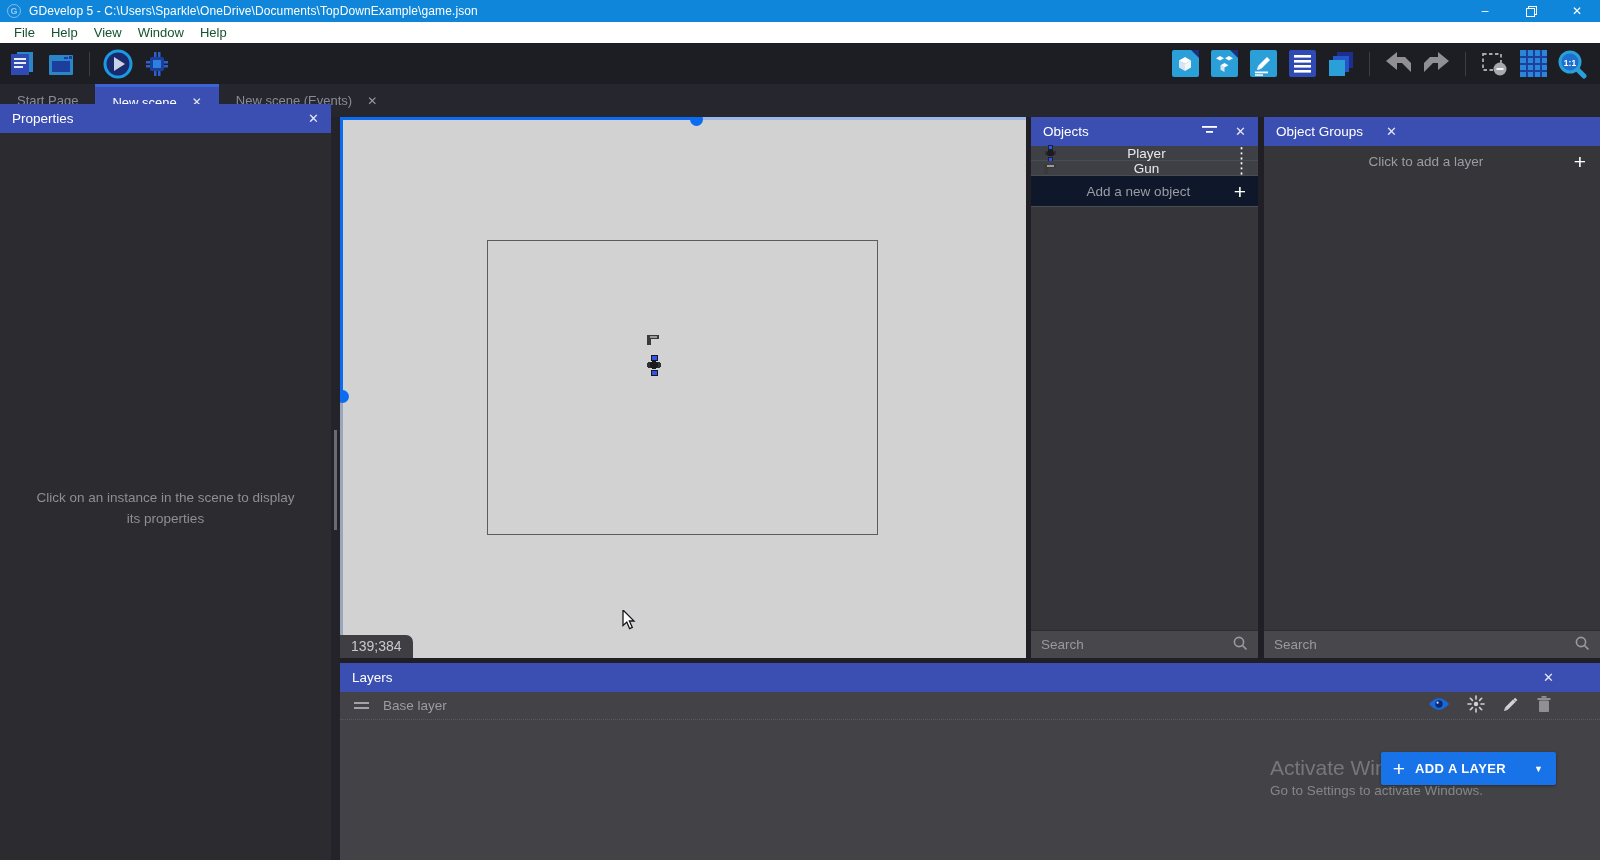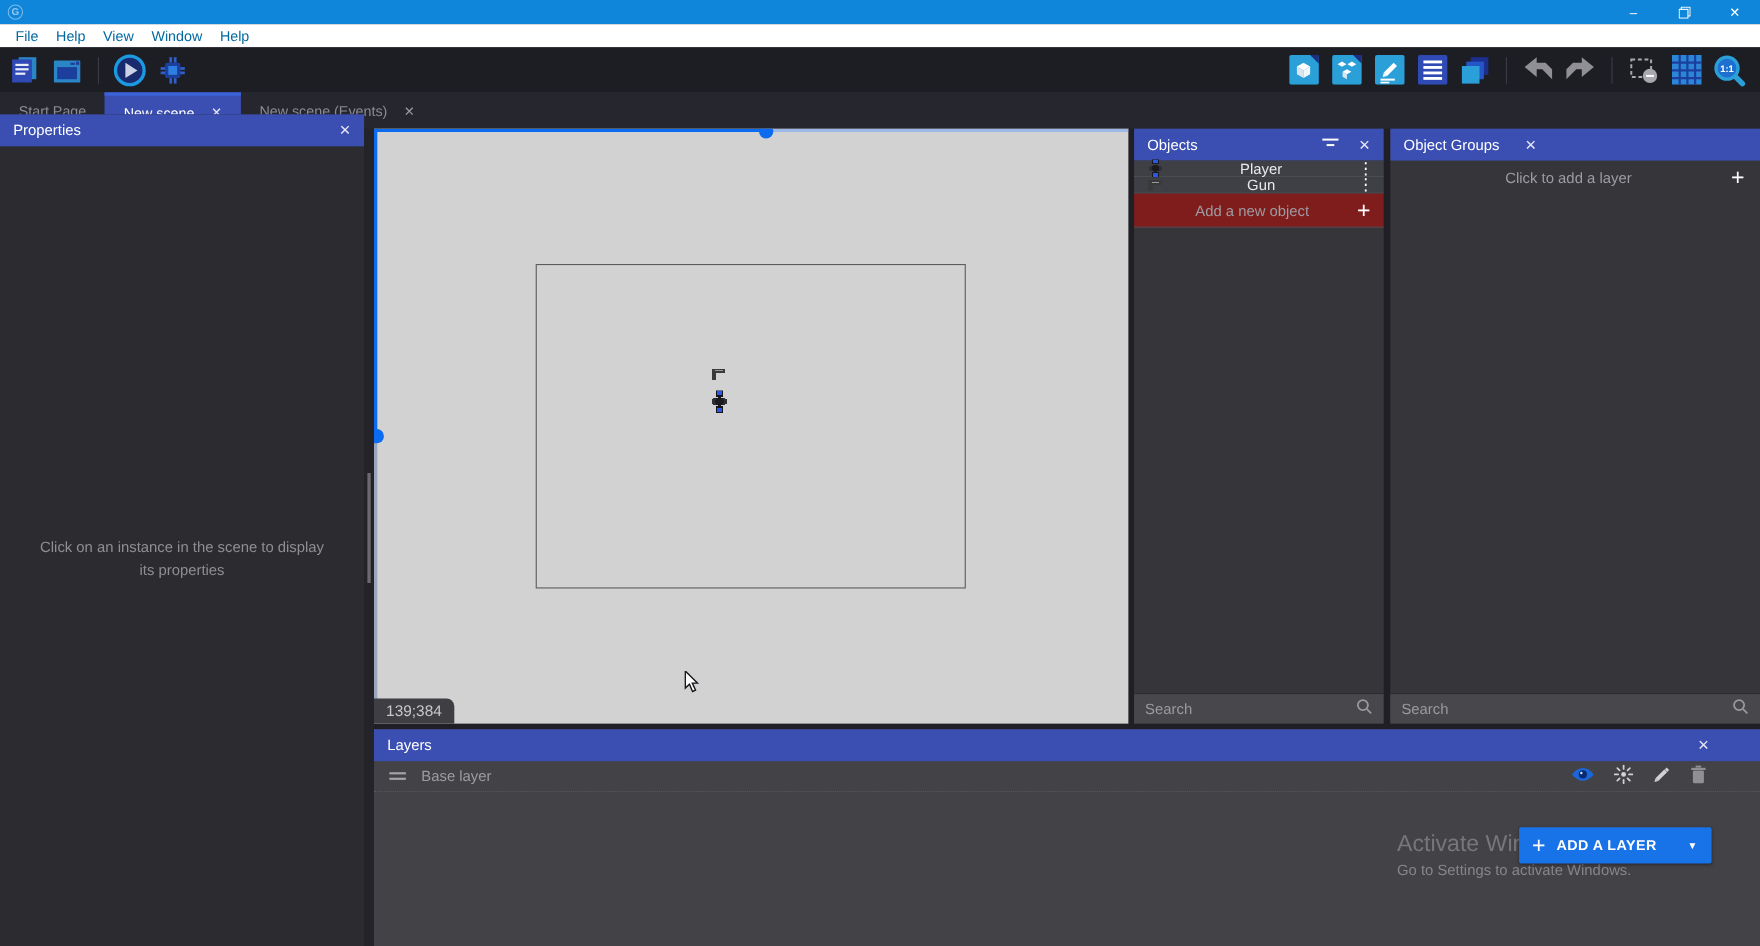--- a/index.html
+++ b/index.html
@@ -9,21 +9,21 @@
   
   .titlebar { position:absolute; left:0; top:0; right:0; height:22px; background:#0f86d9; color:#fff; display:flex; align-items:center; }
   .app-logo { width:14px; height:14px; margin:0 8px 0 7px; border-radius:50%; border:1.5px solid rgba(255,255,255,.45); color:rgba(255,255,255,.55); font-size:9px; font-weight:bold; display:flex; align-items:center; justify-content:center; }
   .win-title { font-size:12px; letter-spacing:.1px; }
   .titlebar-spacer { flex:1; }
   .win-btn { width:46px; height:22px; display:flex; align-items:center; justify-content:center; color:#fff; font-size:12px; }
   .win-btn svg { display:block; }
 
   
   .menubar { position:absolute; left:0; top:22px; right:0; height:21px; background:#ffffff; display:flex; align-items:center; padding-left:6px; }
-  .menu-item { font-size:13px; color:#0369a1; padding:0 8px; }
+  .menu-item { font-size:13px; color:#14532d; padding:0 8px; }
 
   
   .toolbar { position:absolute; left:0; top:43px; right:0; height:41px; background:#1d1d24; display:flex; align-items:center; }
   .tb-group { display:flex; align-items:center; gap:7px; }
   .tb-left { padding-left:6px; }
   .tb-right { margin-left:auto; padding-right:12px; }
   .tb-btn { width:32px; height:32px; display:flex; align-items:center; justify-content:center; }
   .tb-sep { width:1px; height:24px; background:#3c3c46; margin:0 5px; }
 
   
@@ -63,21 +63,21 @@
   .sprite { position:absolute; }
 
   
   .side-panel { position:absolute; top:117px; height:541px; background:#35353a; display:flex; flex-direction:column; }
   .objects-panel { left:1031px; width:227px; }
   .groups-panel { left:1264px; width:336px; }
   .obj-row { height:15px; flex:none; background:#3f4045; border-bottom:1px solid #4c4c53; display:flex; align-items:center; padding:0 10px; color:#e9e9ec; font-size:13.5px; }
   .obj-icon { width:18px; display:flex; justify-content:center; }
   .obj-label { flex:1; text-align:center; }
   .kebab { color:#fff; font-size:15px; width:14px; text-align:center; }
-  .add-row { height:31px; flex:none; background:#7f1d1d; border-bottom:1px solid #4c4c53; display:flex; align-items:center; padding:0 12px; color:#9c9ca2; font-size:13.5px; }
+  .add-row { height:31px; flex:none; background:#0f172a; border-bottom:1px solid #4c4c53; display:flex; align-items:center; padding:0 12px; color:#9c9ca2; font-size:13.5px; }
   .add-row .add-label { flex:1; text-align:center; }
   .plus { color:#fff; font-size:21px; font-weight:300; line-height:1; }
   .group-add-row { height:31px; flex:none; display:flex; align-items:center; padding:0 14px; color:#9c9ca2; font-size:13.5px; }
   .group-add-row .add-label { flex:1; text-align:center; }
   .panel-spacer { flex:1; }
   .filter-icon { margin-left:auto; margin-right:18px; }
   .side-panel .panel-header .header-close { margin-left:0; }
   .groups-panel .panel-header { padding-right:46px;gap:23px; }
   .groups-panel .header-close { margin-left:auto; }
 
@@ -98,20 +98,21 @@
   .wm-title { font-size:21px; opacity:.62; }
   .wm-sub { font-size:13.5px; opacity:.8; margin-top:3px; }
 
   .cursor-ptr { position:absolute; left:282px; top:493px; }
 </style>
 </head>
 <body>
 
 <div class="titlebar">
   <span class="app-logo">G</span>
+  <span class="win-title">GDevelop 5 - C:\Users\Sparkle\OneDrive\Documents\TopDownExample\game.json</span>
   <span class="titlebar-spacer"></span>
   <span class="win-btn">–</span>
   <span class="win-btn">
     <svg width="11" height="11" viewBox="0 0 11 11">
         <rect x="2.5" y="0.5" width="8" height="8" fill="none" stroke="#fff"></rect>
         <rect x="0.5" y="2.5" width="8" height="8" fill="#0f86d9" stroke="#fff"></rect>
       </svg>
   </span>
   <span class="win-btn">✕</span>
 </div>

